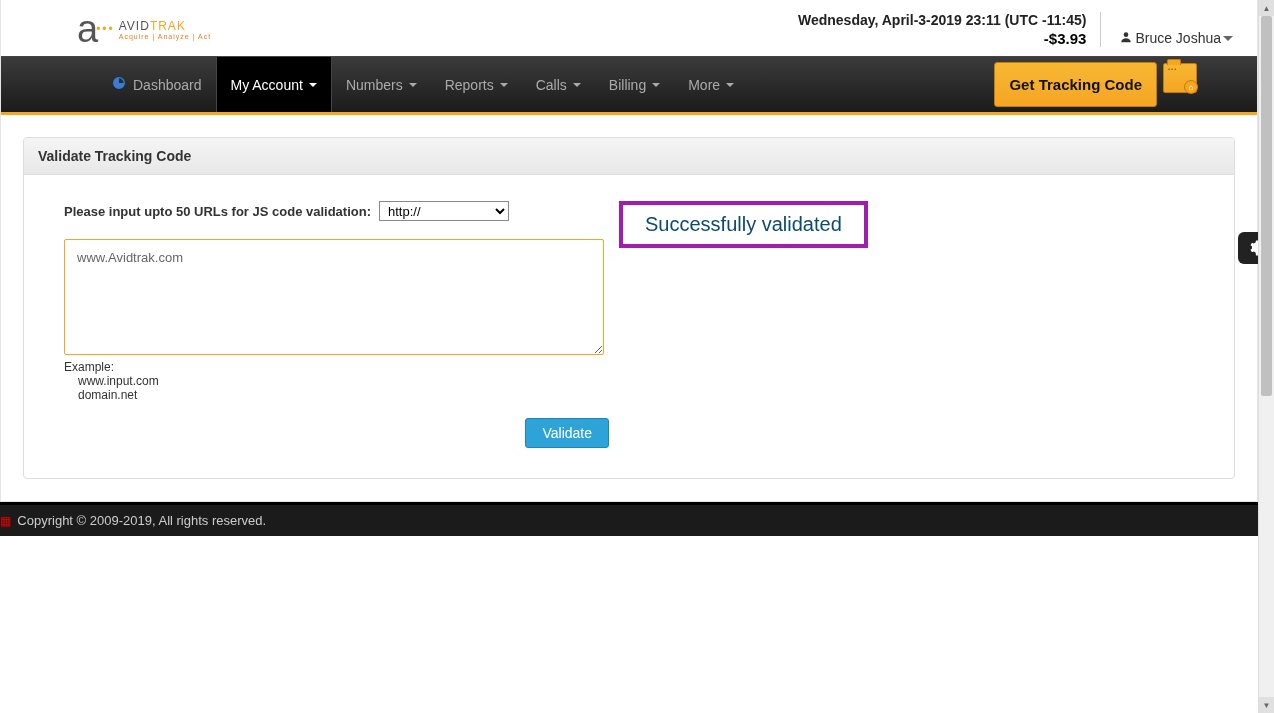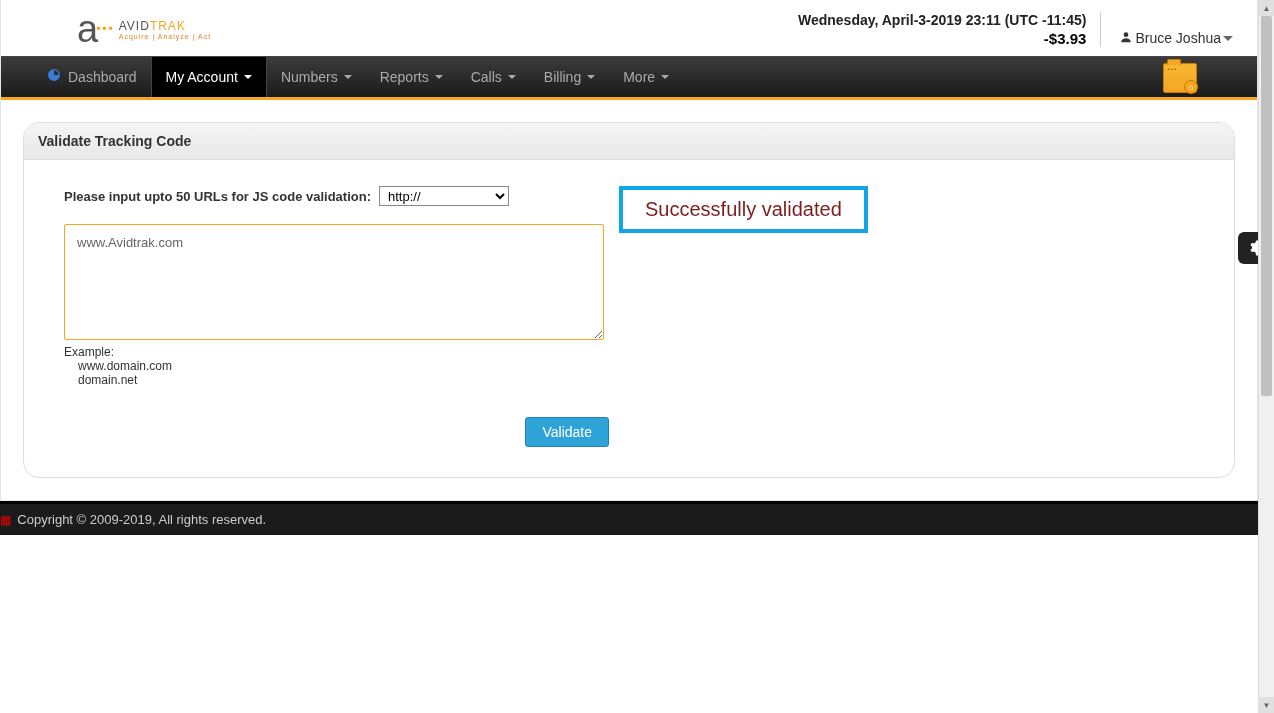--- a/index.html
+++ b/index.html
@@ -74,22 +74,22 @@
       border-right: 5px solid transparent;
       border-top: 5px solid #666;
     }
     
     .navbar {
       background: linear-gradient(#3b3b3b, #1b1b1b);
       border-top: 1px solid #444;
       border-bottom: 3px solid #f5a623;
       display: flex;
       align-items: stretch;
-      height: 44px;
-      padding-left: 31px;
+      height: 59px;
+      padding-left: 96px;
       padding-right: 60px;
     }
     .nav-item {
       display: flex;
       align-items: center;
       padding: 0 14px;
       color: #aaa;
       font-size: 14px;
       cursor: pointer;
       gap: 6px;
@@ -158,21 +158,21 @@
       font-size: 8px;
       color: #fff;
     }
     
     .content {
       padding: 22px;
       background: #fff;
     }
     .panel {
       border: 1px solid #ddd;
-      border-radius: 16px;
+      border-radius: 4px;
       overflow: hidden;
     }
     .panel-header {
       background: linear-gradient(#f5f5f5, #e8e8e8);
       padding: 10px 14px;
       font-weight: bold;
       font-size: 14px;
       color: #333;
       border-bottom: 1px solid #ddd;
     }
@@ -211,36 +211,36 @@
       outline: none;
     }
     .example-text {
       font-size: 12px;
       color: #333;
       margin-top: 2px;
     }
     .example-sub { padding-left: 14px; }
     .validate-row {
       text-align: right;
-      margin-top: 30px;
+      margin-top: 16px;
     }
     .validate-btn {
       background: #2ea3d8;
       color: #fff;
       border: 1px solid #2284b4;
       border-radius: 3px;
       padding: 6px 16px;
       font-size: 14px;
       cursor: pointer;
     }
     .result-col { flex: 0 0 auto; padding-top: 0; }
     .success-box {
-      border: 4px solid #0ea5e9;
+      border: 4px solid #a21caf;
       padding: 8px 22px;
-      color: #7f1d1d;
+      color: #0c4a6e;
       font-size: 20px;
       display: inline-block;
     }
     
     .footer {
       background: #1b1b1b;
       color: #ccc;
       text-align: left;
       padding: 8px 0;
       font-size: 13px;
@@ -349,41 +349,42 @@
     </div>
     <div class="nav-item">
       <span>Billing</span>
         <span class="nav-caret"></span>
     </div>
     <div class="nav-item">
       <span>More</span>
         <span class="nav-caret"></span>
     </div>
     <div class="nav-spacer"></div>
+    <button class="tracking-btn">Get Tracking Code</button>
     <div class="folder-icon">
       <span class="folder-dots">•••</span>
       <span class="folder-home">⌂</span>
     </div>
   </div>
 
   <div class="content">
     <div class="panel">
       <div class="panel-header">Validate Tracking Code</div>
       <div class="panel-body">
         <div class="form-col">
           <div class="form-row">
             <span class="form-label">Please input upto 50 URLs for JS code validation:</span>
             <select class="select-protocol">
               <option>http://</option>
             </select>
           </div>
           <textarea class="textarea-urls" style="">www.Avidtrak.com</textarea>
           <div class="example-text">
             <div>Example:</div>
-            <div class="example-sub">www.domain.com</div>
+            <div class="example-sub">www.input.com</div>
             <div class="example-sub">domain.net</div>
           </div>
           <div class="validate-row">
             <button class="validate-btn">Validate</button>
           </div>
         </div>
         <div class="result-col">
           <div class="success-box">Successfully validated</div>
         </div>
       </div>

